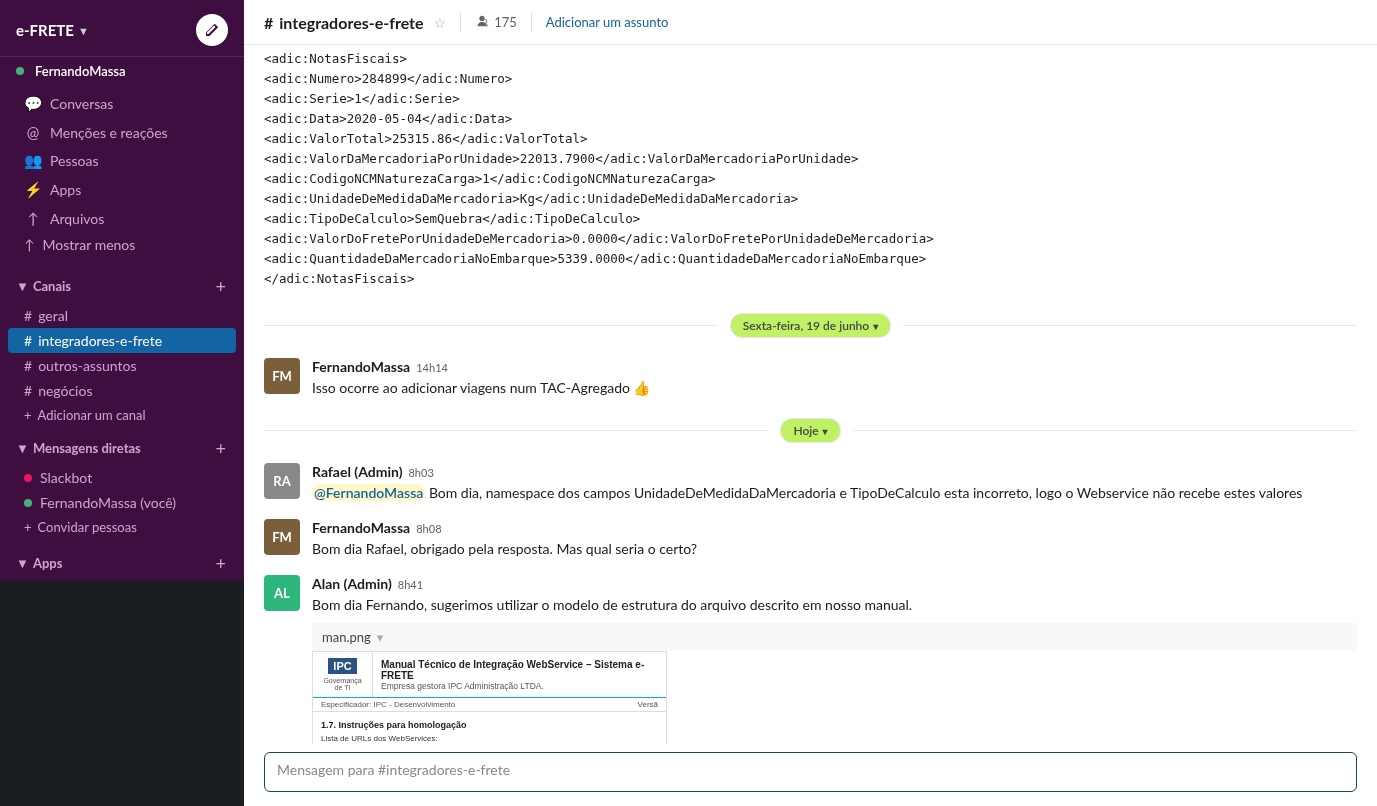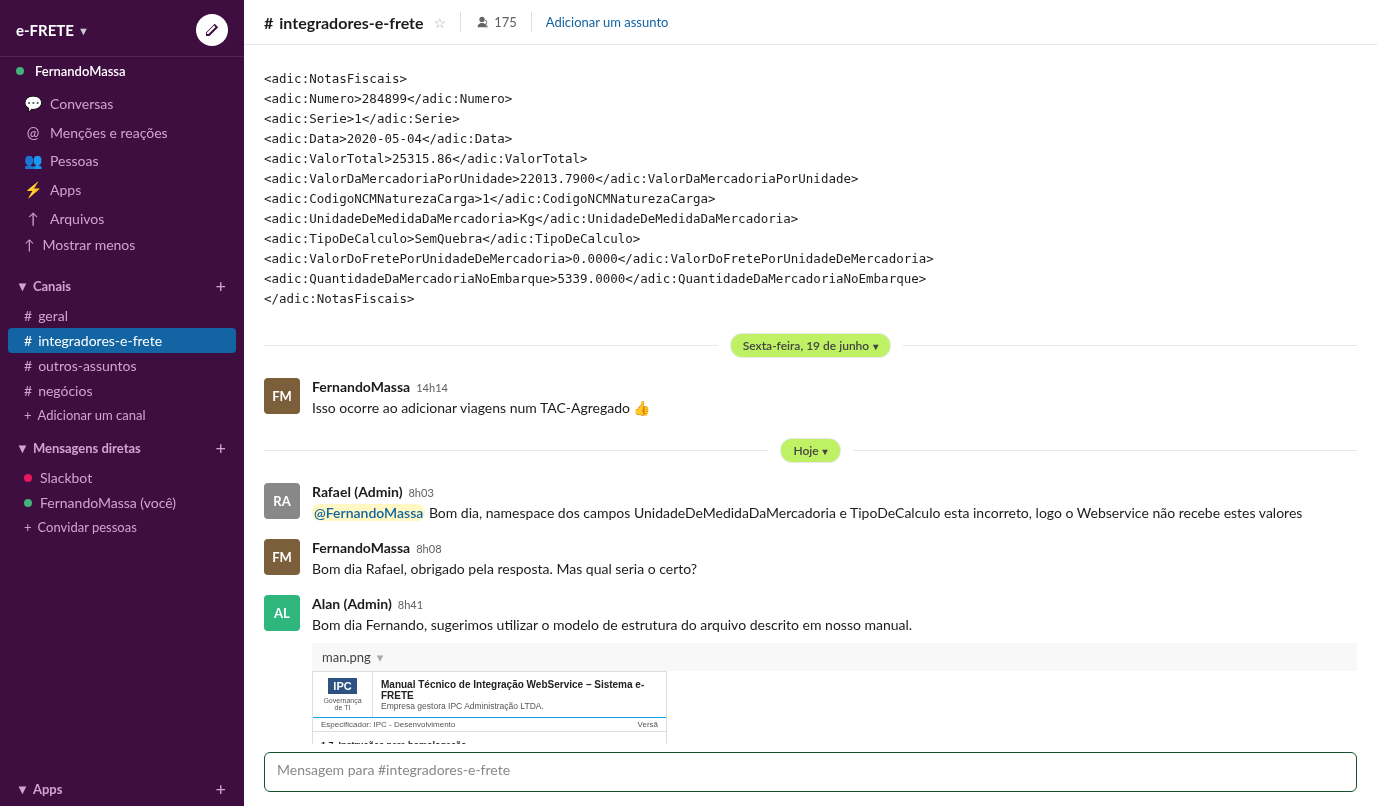--- a/index.html
+++ b/index.html
@@ -6,21 +6,21 @@
     body { font-family: 'Slack-Lato', 'Lato', sans-serif; display: flex; height: 806px; overflow: hidden; background: #1a1d21; }
 
     
     .sidebar {
       width: 244px;
       min-width: 244px;
       background: #3f0e40;
       color: #cfa4d0;
       display: flex;
       flex-direction: column;
-      height: 806px;
+      height: 580px;
       overflow-y: auto;
     }
     .sidebar-header {
       display: flex;
       align-items: center;
       justify-content: space-between;
       padding: 14px 16px 10px 16px;
       border-bottom: 1px solid rgba(255,255,255,0.1);
     }
     .workspace-name {
@@ -155,39 +155,38 @@
       font-weight: 700;
       color: #1d1c1d;
       display: flex;
       align-items: center;
       gap: 6px;
     }
     .star-icon { color: #aaa; font-size: 14px; cursor: pointer; }
     .channel-header-divider { width: 1px; height: 20px; background: #ddd; margin: 0 4px; }
     .members-info {
       display: flex;
-      align-items: center;
+      align-items: flex-start;
       gap: 5px;
       font-size: 13px;
       color: #616061;
       cursor: pointer;
     }
     .add-topic {
       font-size: 13px;
       color: #1264a3;
       cursor: pointer;
     }
 
     
     .messages-area {
       flex: 1;
       overflow-y: auto;
       padding: 0;
       background: #fff;
-      margin-top: 20px;
     }
 
     .date-divider {
       display: flex;
       align-items: center;
       padding: 12px 20px;
       gap: 12px;
     }
     .date-divider-line { flex: 1; height: 1px; background: #e8e8e8; }
     .date-divider-label {

